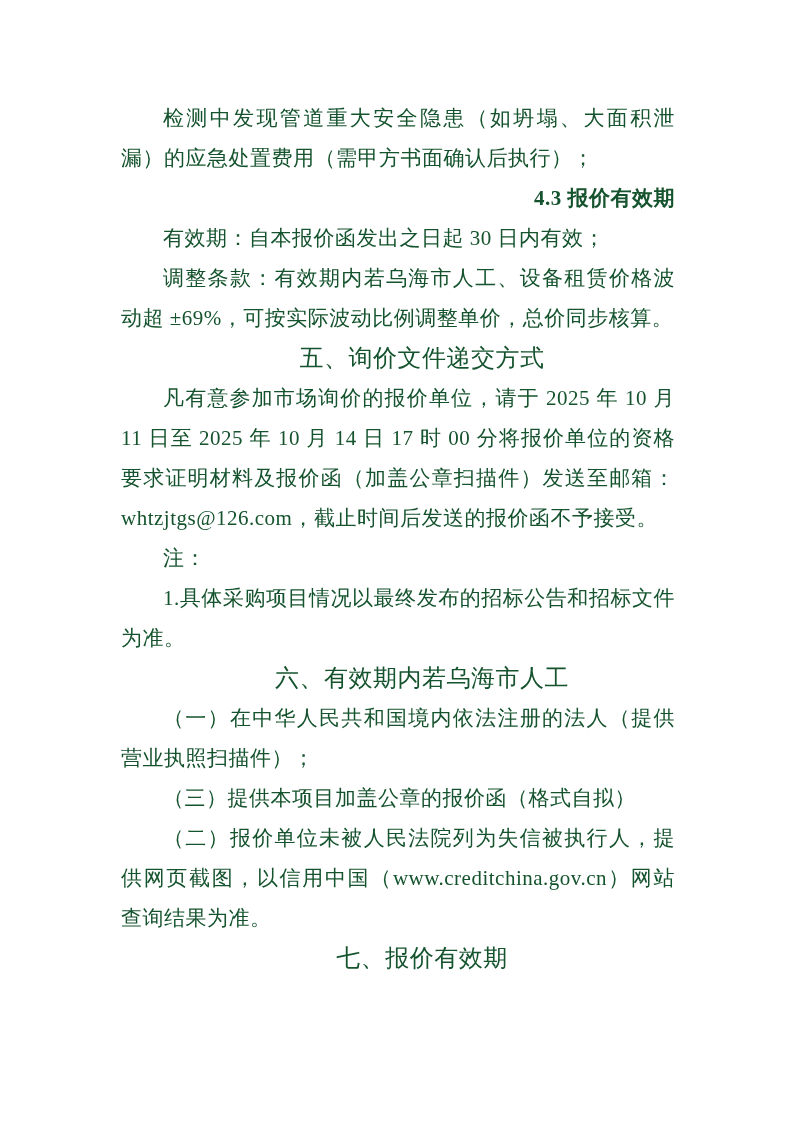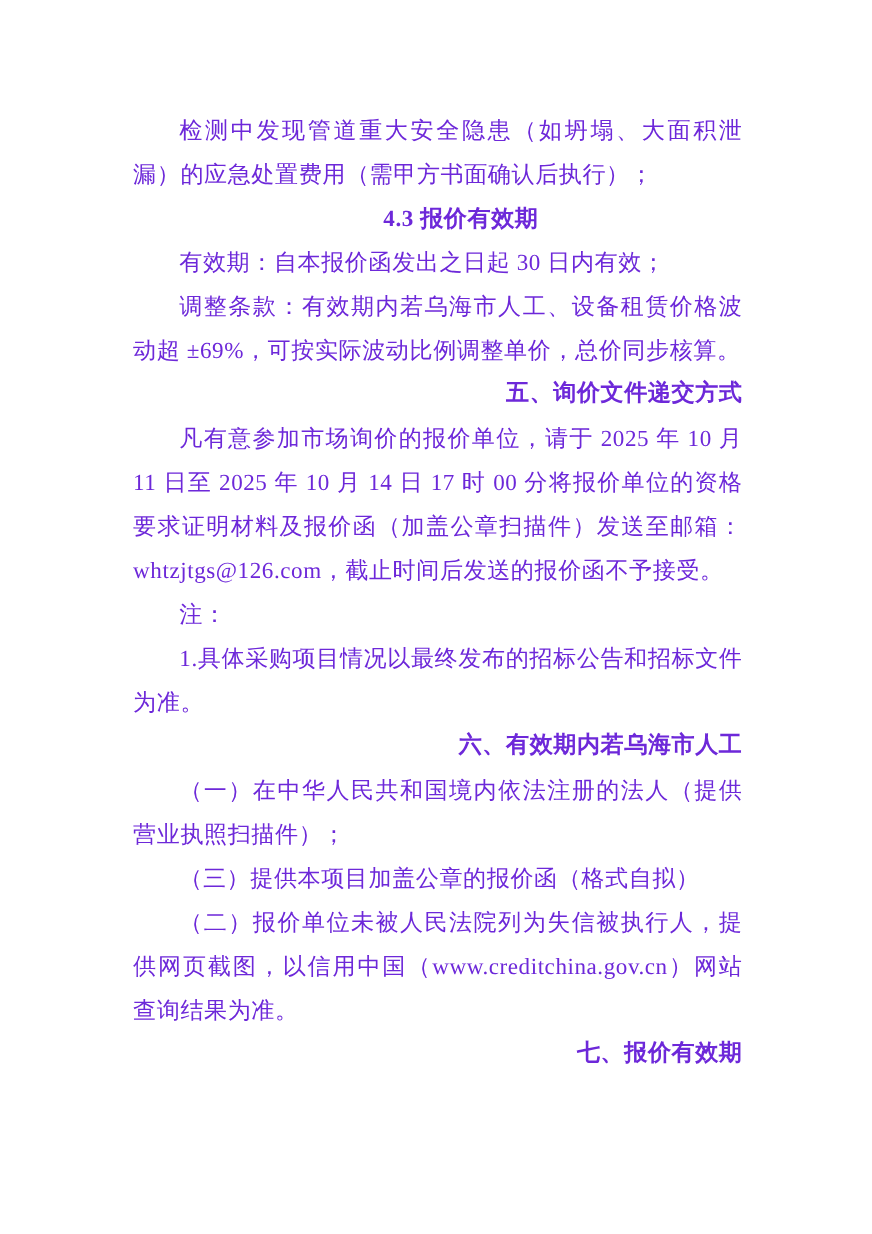--- a/index.html
+++ b/index.html
@@ -10,44 +10,44 @@
   .page {
     position: relative;
     width: 793px;
     height: 1122px;
     margin: 0 auto;
     background: #ffffff;
     overflow: hidden;
     box-sizing: border-box;
     padding: 98px 118px 0 121px;
     font-family: "Liberation Serif", "DejaVu Serif", serif;
-    color: #6d28d9;
+    color: #14532d;
   }
   .doc p {
     margin: 0;
     padding: 0;
     font-size: 21px;
     line-height: 40px;
     text-align: justify;
     text-indent: 2em;
     letter-spacing: 0.5px;
     word-break: break-word;
   }
   .doc p.body {
     font-weight: 400;
   }
   .doc p.h-num {
     font-weight: 700;
-    text-align: center;
+    text-align: right;
   }
   .doc p.h-hei {
     font-family: "Liberation Sans", "DejaVu Sans", sans-serif;
-    font-weight: 700;
-    font-size: 21px;
-    text-align: right;
+    font-weight: 400;
+    font-size: 24px;
+    text-align: center;
   }
 </style>
 </head>
 <body>
 
 <div class="page">
   <div class="doc">
     <p class="body">检测中发现管道重大安全隐患（如坍塌、大面积泄漏）的应急处置费用（需甲方书面确认后执行）；</p>
     <p class="h-num">4.3 报价有效期</p>
     <p class="body">有效期：自本报价函发出之日起 30 日内有效；</p>

